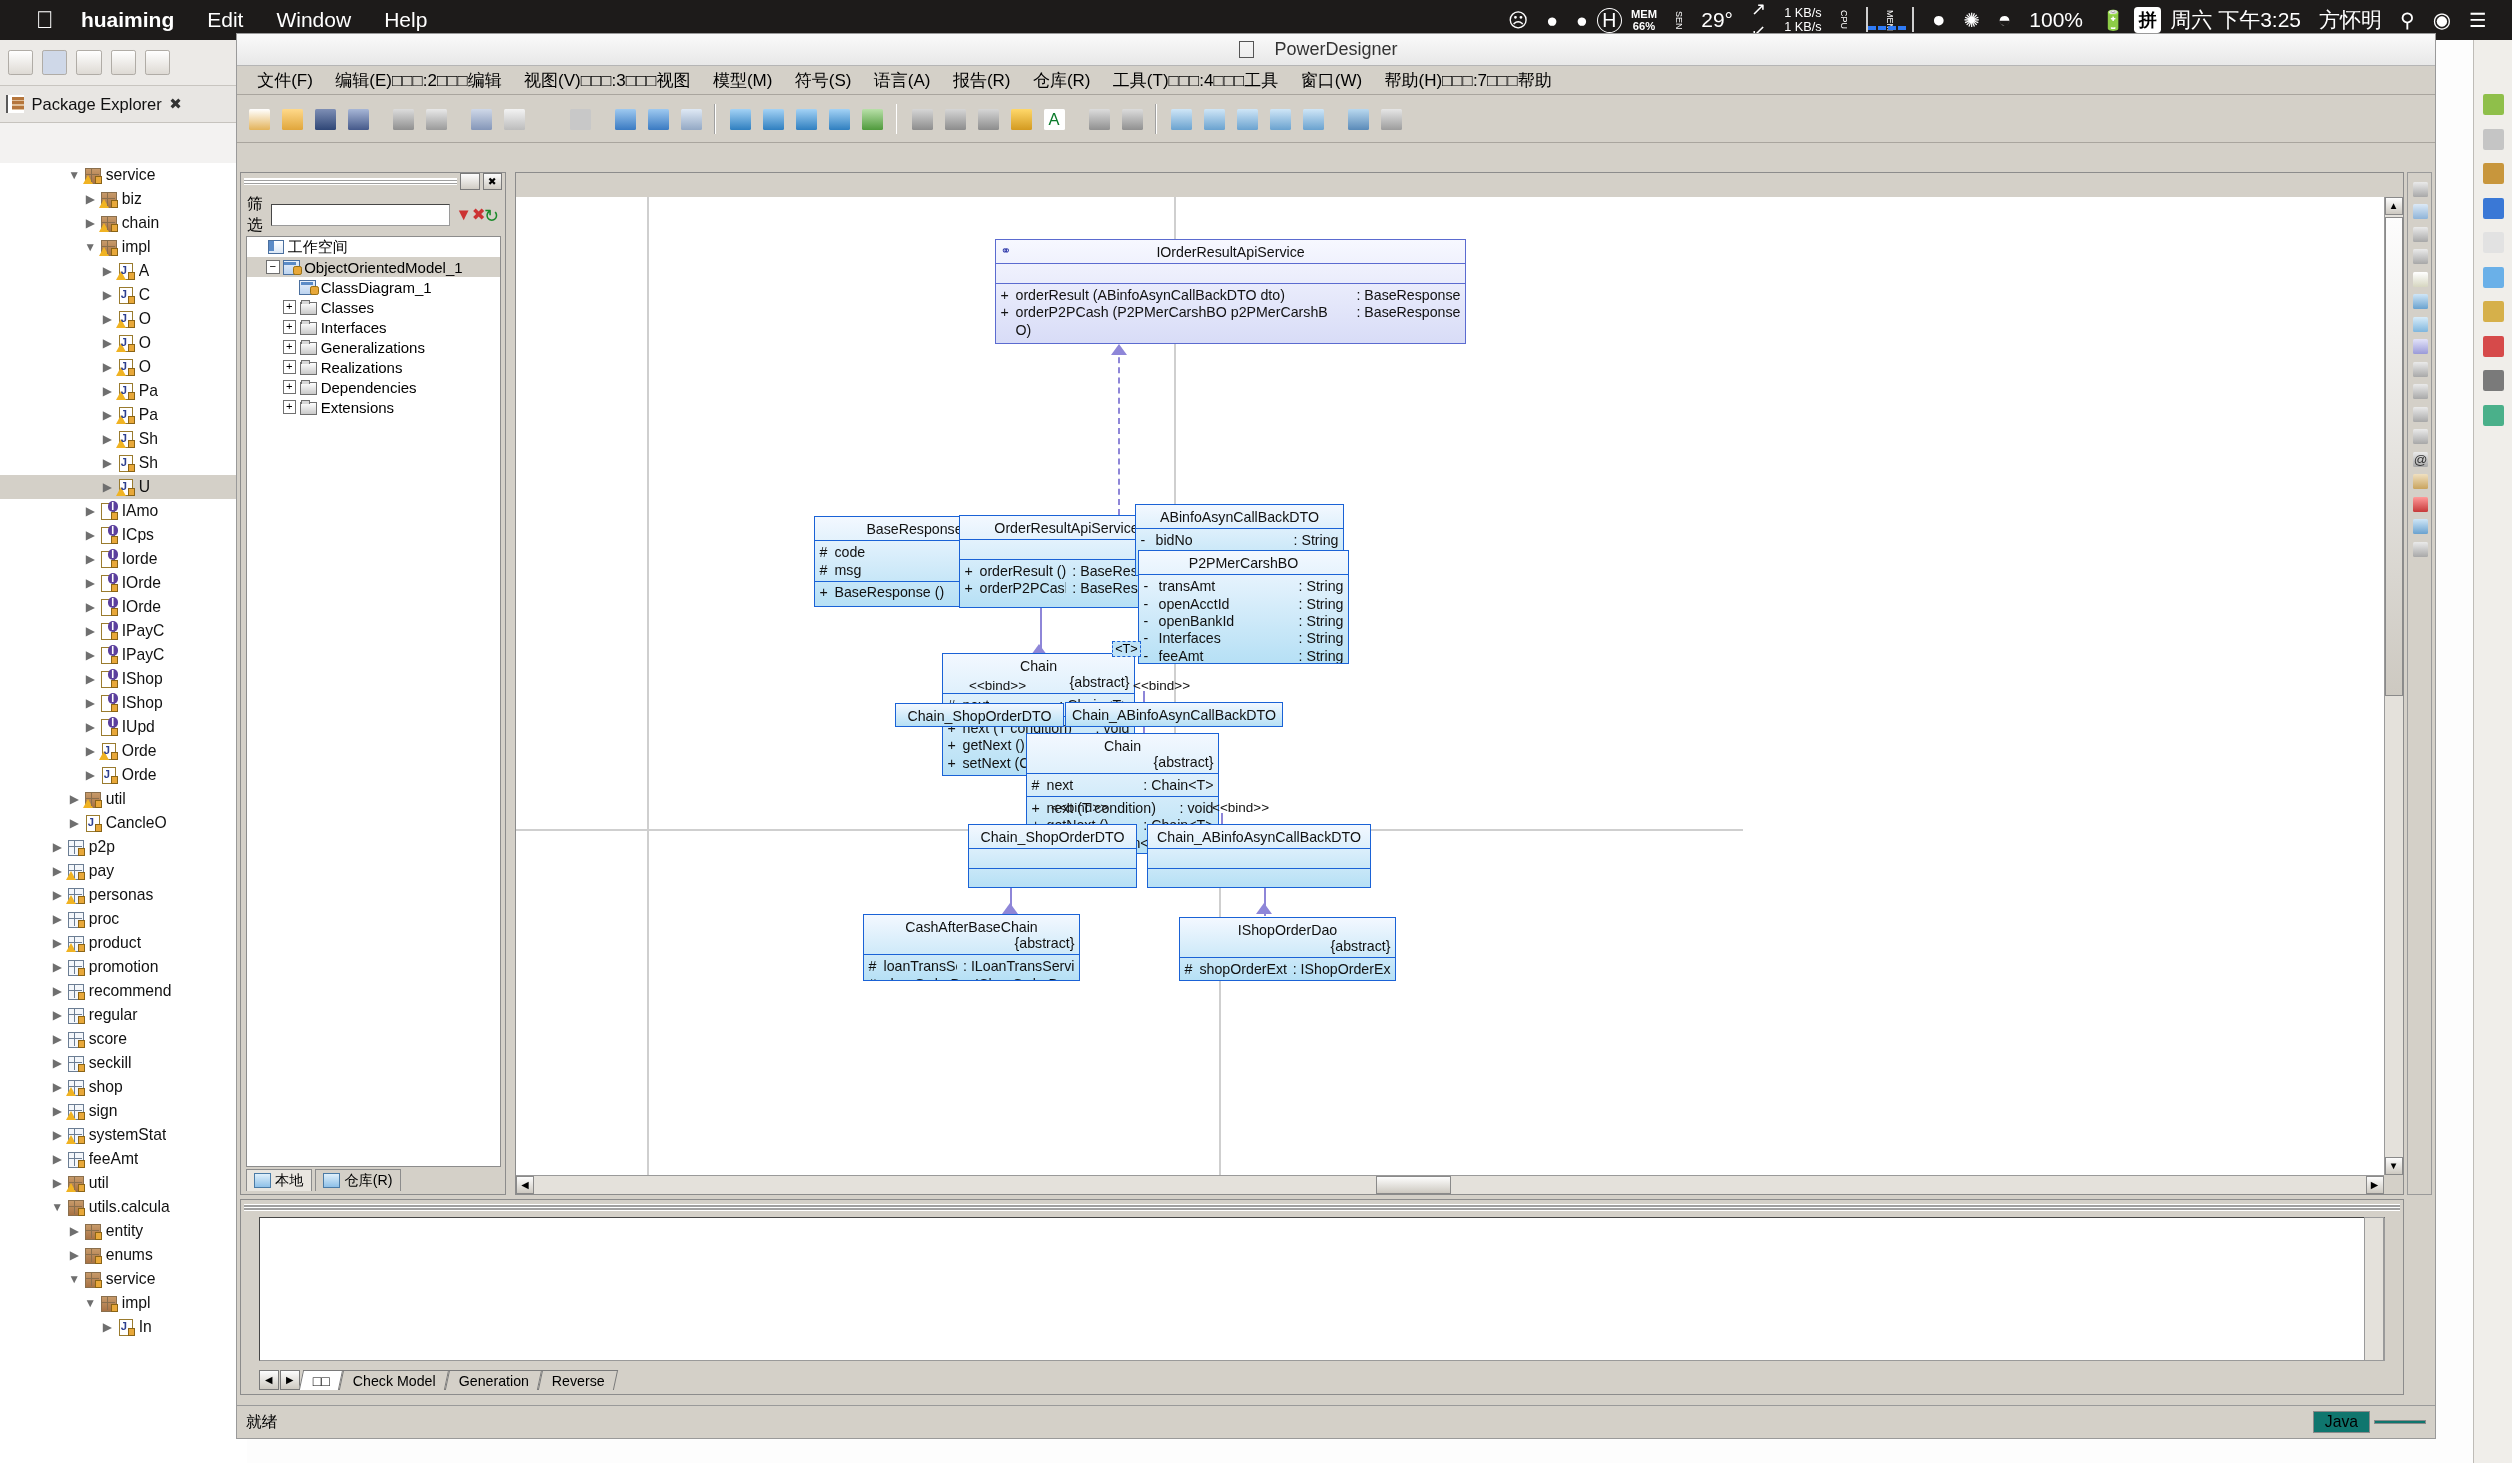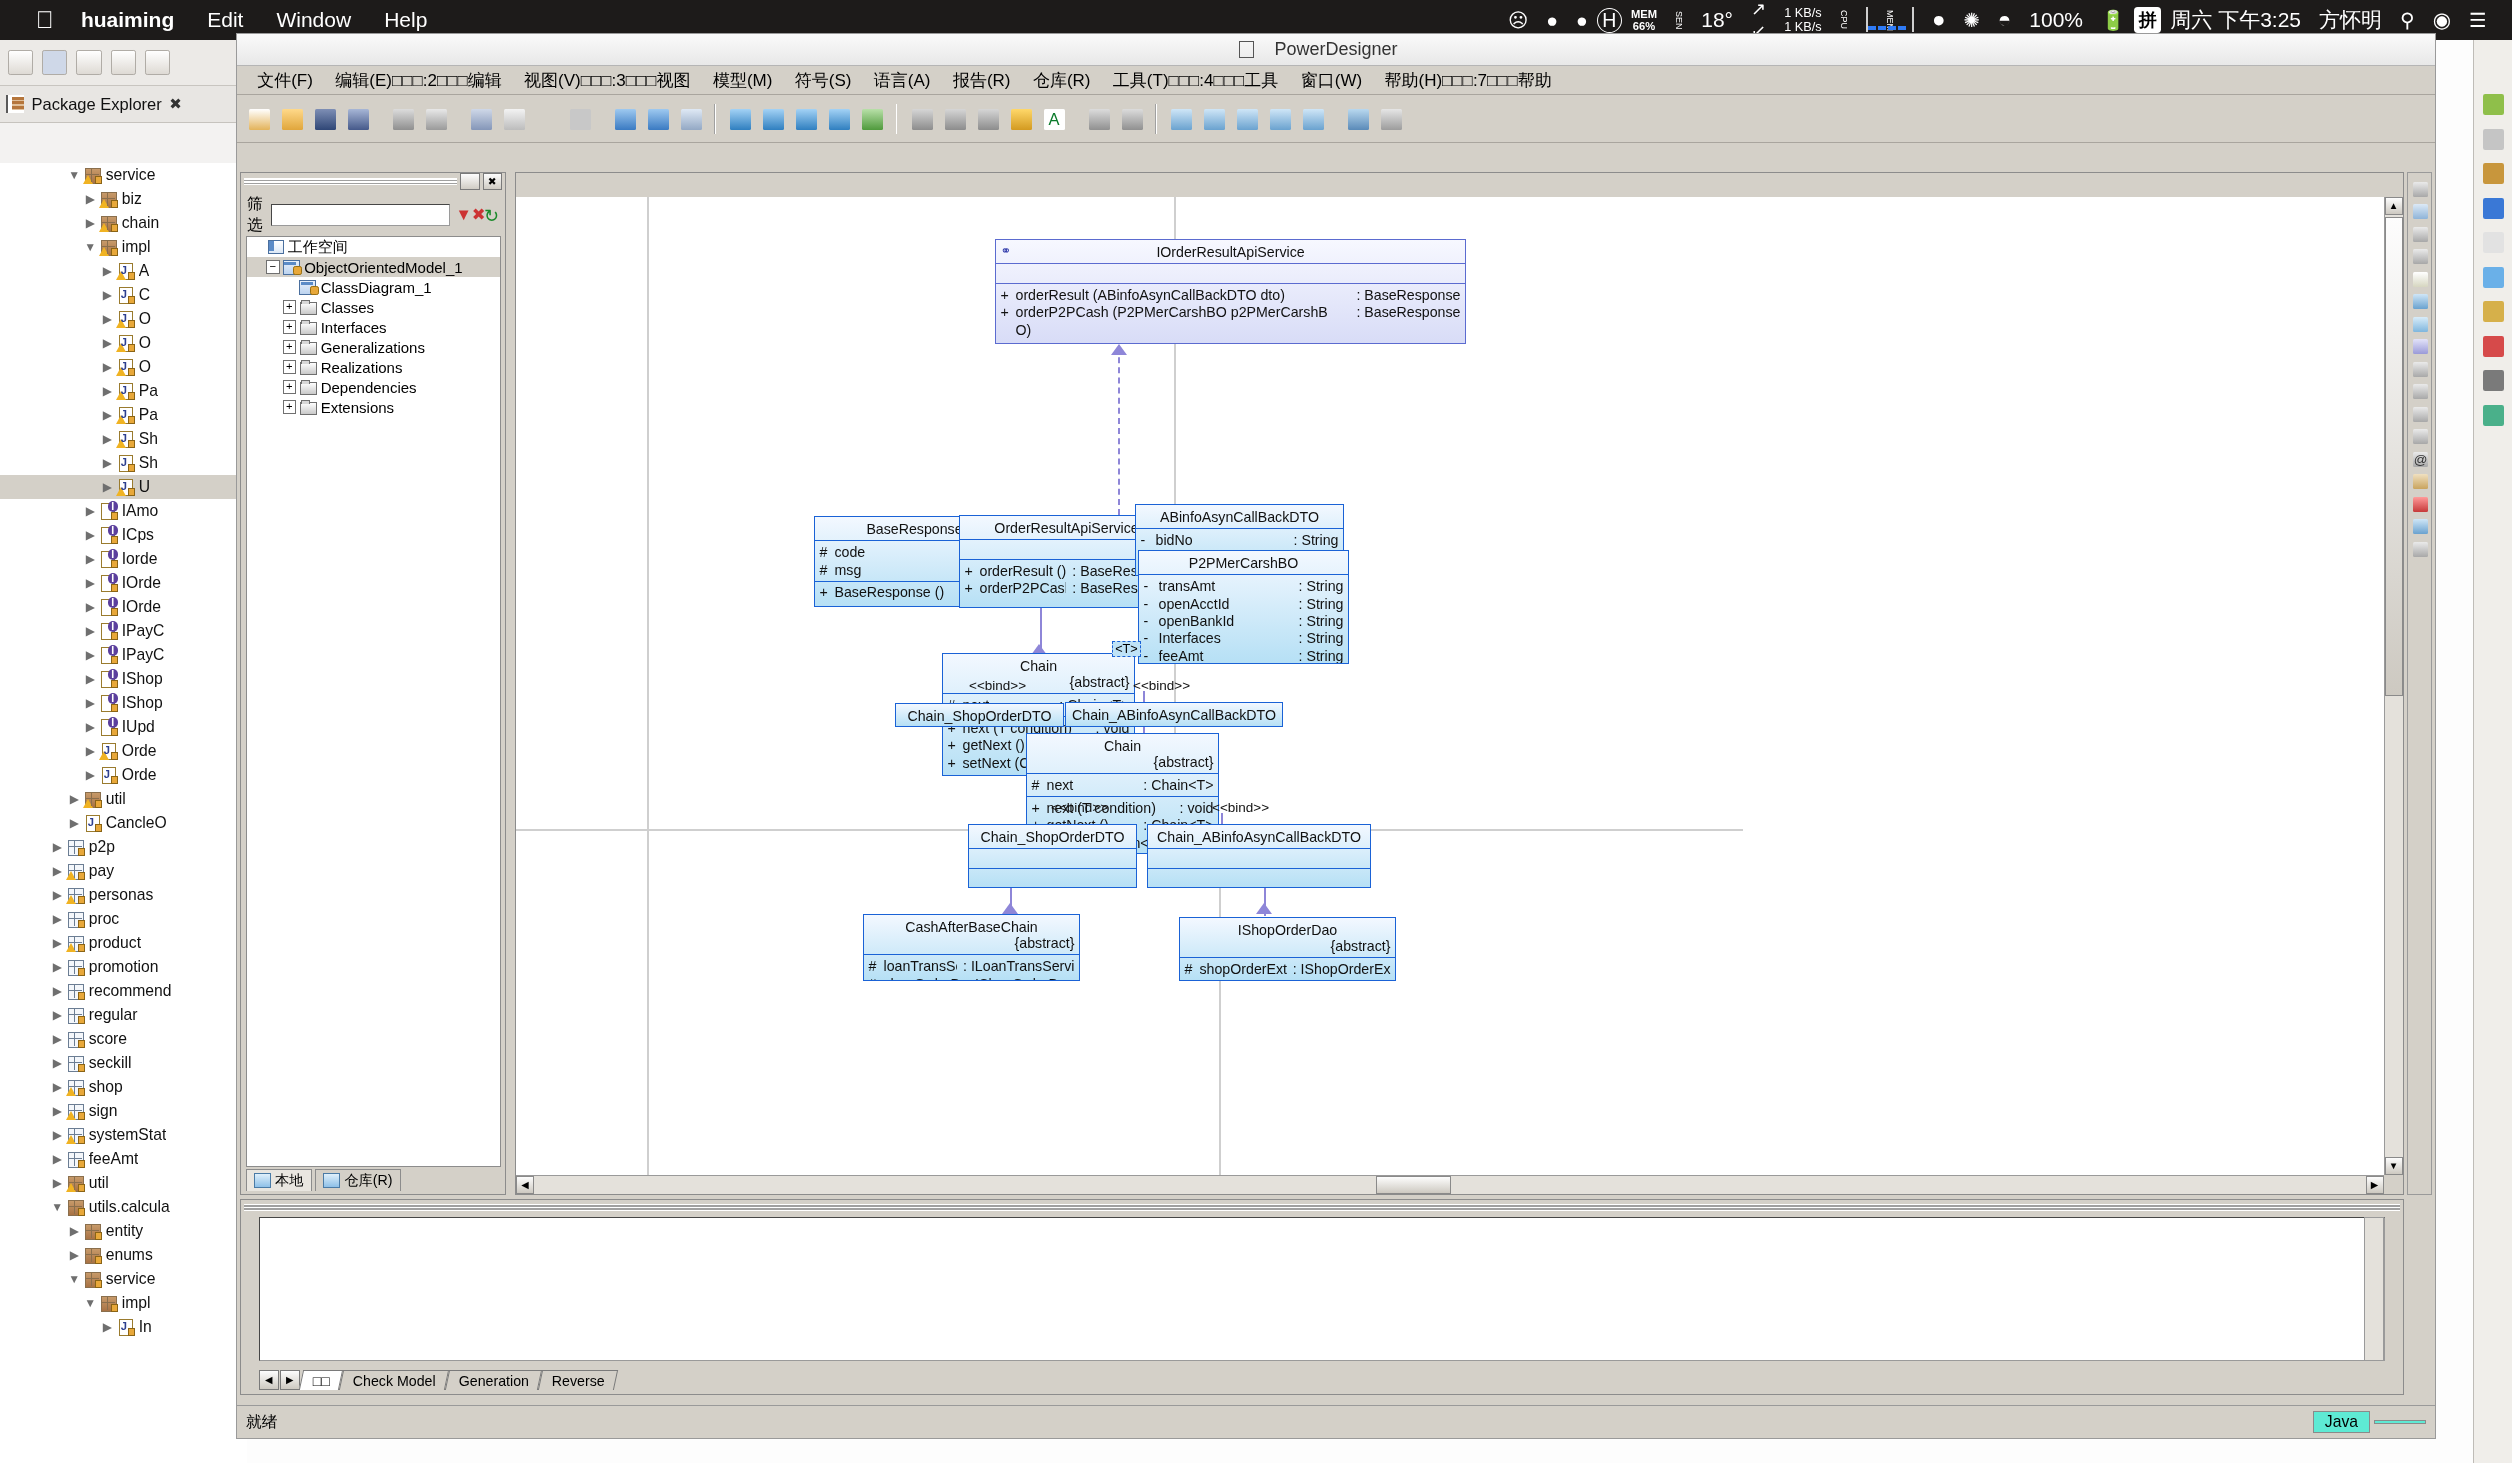--- a/index.html
+++ b/index.html
@@ -214,21 +214,21 @@
     font-size:9.7px;text-align:center;line-height:18px;margin-right:1.5px;}
   .otab{padding:1.5px 10.5px;border:0.7px solid #7a7a7a;border-bottom:none;background:#d4d0c8;
     transform:skewX(-12deg);}
   .otab > span{display:inline-block;transform:skewX(12deg);}
   .otab.active{background:#fff;}
 
   
   #pd-status{position:absolute;left:0;right:0;bottom:0;height:33px;background:#d4d0c8;
     border-top:0.7px solid #9a9a9a;display:flex;align-items:center;font-size:15.7px;padding:0 9px;}
   #pd-status .right{margin-left:auto;display:flex;gap:4.5px;align-items:center;}
-  .stcell{border:0.7px solid #8a8a8a;padding:0.7px 10.5px;background:#5eead4;}
+  .stcell{border:0.7px solid #8a8a8a;padding:0.7px 10.5px;background:#0f766e;}
 
   
   #far-rail{position:absolute;right:0;top:40px;width:39px;bottom:0;background:#f0eeea;
     border-left:0.7px solid #bfbcb7;padding-top:45px;}
   .frb{width:30px;height:30px;margin:4.5px auto;position:relative;}
   .frb i{position:absolute;left:4.5px;top:4.5px;width:21px;height:21px;border-radius:2.2px;display:block;}
 </style>
 </head>
 <body>
 
@@ -243,21 +243,21 @@
   <div class="right">
     <span style="font-size:19.5px;">☹</span>
     <span style="font-size:19.5px;">●</span>
     <span style="font-size:19.5px;">●</span>
     <span style="font-size:19.5px;border:1.5px solid #fff;border-radius:50%;padding:0 4.5px;">H</span>
     <span class="mem-ind">
       <span>MEM</span><br>
       <span>66%</span>
     </span>
     <span class="sen" style="writing-mode:vertical-rl;">SEN</span>
-    <span>18°</span>
+    <span>29°</span>
     <span style="font-size:18px;">↗<br>↙</span>
     <span class="netspd">
       <span>1 KB/s</span><br>
       <span>1 KB/s</span>
     </span>
     <span class="cpulbl" style="writing-mode:vertical-rl;">CPU</span>
     <span><span class="gauge"><i style="left:1.5px"></i><i style="left:11.2px"></i><i style="left:21px"></i><i style="left:31px"></i></span></span>
     <span class="memlbl" style="writing-mode:vertical-rl;">MEM</span>
     <span><span class="memgauge"><i></i></span></span>
     <span style="font-size:22.4px;">●</span>

